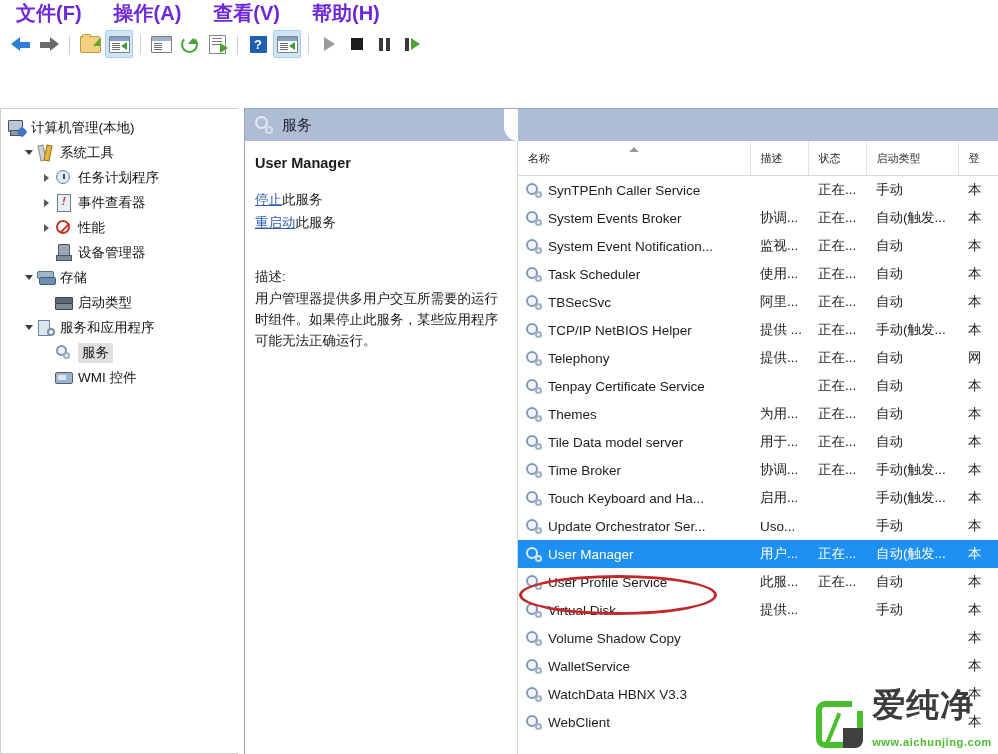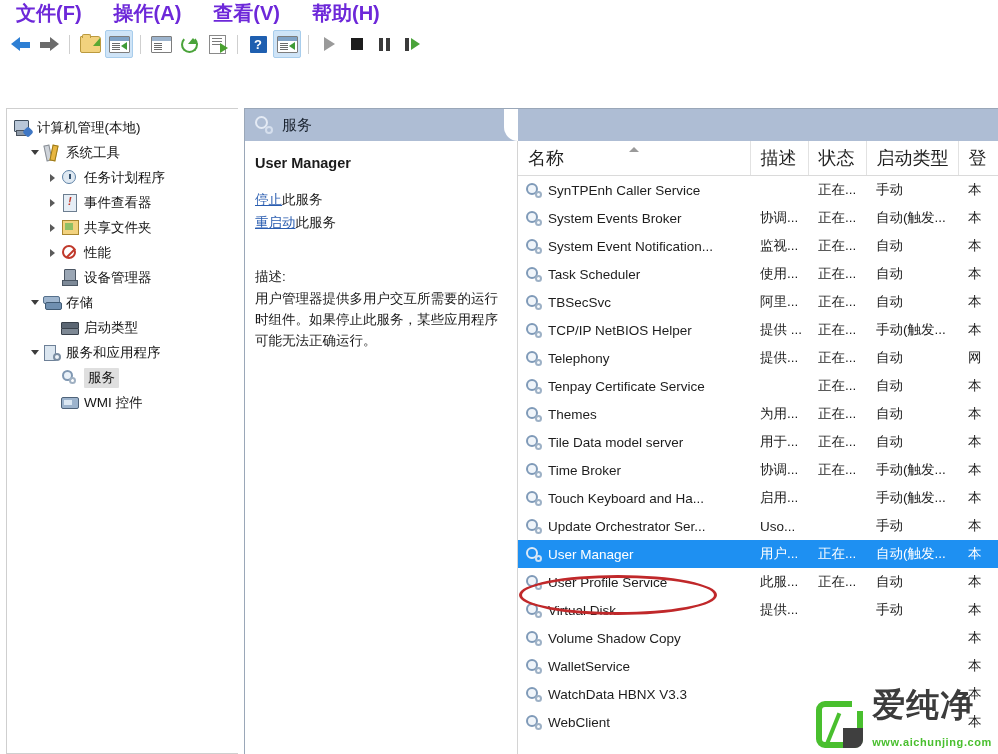--- a/index.html
+++ b/index.html
@@ -61,21 +61,21 @@
   .ico-play{width:0;height:0;border-top:7px solid transparent;border-bottom:7px solid transparent;border-left:11px solid #9a9a9a;}
   .ico-stop{width:12px;height:12px;background:#1c1c1c;}
   .ico-pause{width:12px;height:13px;display:flex;gap:3px;}
   .ico-pause i{display:block;width:4px;height:13px;background:#3a3a3a;}
   .ico-resume{width:16px;height:13px;display:flex;gap:2px;align-items:center;}
   .ico-resume i{display:block;width:4px;height:13px;background:#3a3a3a;}
   .ico-resume .t{width:0;height:0;border-top:6.5px solid transparent;border-bottom:6.5px solid transparent;border-left:9px solid #4aa33a;}
 
   
   .panes{position:absolute;left:0;top:108px;right:0;bottom:0;display:flex;}
-  .pane-tree{width:246px;background:#fff;border:1px solid #cfcfcf;border-right:none;margin-left:6px;box-sizing:border-box;}
+  .pane-tree{width:246px;background:#fff;border:1px solid #cfcfcf;border-right:none;box-sizing:border-box;}
   .splitter{width:6px;background:#fff;}
   .pane-right{flex:1;border:1px solid #9aa7b8;border-right:none;border-bottom:none;box-sizing:border-box;display:flex;flex-direction:column;background:#fff;}
 
   
   .tree{padding:6px 0 0 0;font-size:13.5px;}
   .trow{display:flex;align-items:center;height:25px;padding-left:6px;white-space:nowrap;cursor:default;}
   .trow .chev{width:15px;height:15px;display:flex;align-items:center;justify-content:center;flex:none;color:#4c4c4c;font-size:11px;}
   .trow .chev.open:before{content:"";display:block;width:0;height:0;border-left:4.5px solid transparent;border-right:4.5px solid transparent;border-top:5.5px solid #3c3c3c;}
   .trow .chev.closed:before{content:"";display:block;width:0;height:0;border-top:4.5px solid transparent;border-bottom:4.5px solid transparent;border-left:5.5px solid #5a5a5a;}
   .trow .tico{width:19px;height:17px;margin-right:5px;flex:none;position:relative;}
@@ -128,21 +128,21 @@
   .detail .ddesc-label{margin-top:36px;font-size:13.5px;color:#1b1b1b;}
   .detail .ddesc{font-size:13.5px;line-height:21px;color:#1b1b1b;margin-top:2px;}
 
   
   .listwrap{flex:1;position:relative;background:#fff;border-left:1px solid #d4d4d4;display:flex;flex-direction:column;min-width:0;}
   .tabcurve{position:absolute;left:-14px;top:-32px;width:14px;height:32px;background:#aebdd4;}
   .tabcurve:after{content:"";position:absolute;left:0;top:0;width:14px;height:32px;background:#fff;border-bottom-left-radius:14px;}
 
   table.lst{width:100%;border-collapse:collapse;table-layout:fixed;}
   table.lst th{
-    font-weight:normal;font-size:18px;color:#1f1f1f;text-align:left;
+    font-weight:normal;font-size:11px;color:#1f1f1f;text-align:left;
     height:34px;padding:0 0 0 10px;background:#fff;border-bottom:1px solid #dadada;
     border-right:1px solid #e2e2e2;position:relative;vertical-align:middle;
   }
   table.lst th:last-child{border-right:none;}
   table.lst th .sortmark{position:absolute;left:50%;top:6px;margin-left:-5px;width:0;height:0;border-left:5px solid transparent;border-right:5px solid transparent;border-bottom:5px solid #9a9a9a;}
   .c-name{width:232px;} .c-desc{width:58px;} .c-status{width:58px;} .c-start{width:92px;} .c-logon{width:40px;}
 
   table.lst td{height:28px;padding:0;font-size:13.5px;color:#1d1d1d;white-space:nowrap;overflow:hidden;vertical-align:middle;}
   table.lst td.n{padding-left:8px;}
   table.lst td.cell{padding-left:10px;}
@@ -283,27 +283,20 @@
         </div>
 
         <div class="trow ind2">
           <span class="chev closed"></span>
           <span class="tico">
               <i class="ti-event"></i>
             </span>
           <span class="tlabel">事件查看器</span>
         </div>
 
-        <div class="trow ind2">
-          <span class="chev closed"></span>
-          <span class="tico">
-              <i class="ti-share"></i>
-            </span>
-          <span class="tlabel">共享文件夹</span>
-        </div>
 
         <div class="trow ind2">
           <span class="chev closed"></span>
           <span class="tico">
               <i class="ti-perf"></i>
             </span>
           <span class="tlabel">性能</span>
         </div>
 
         <div class="trow ind2b">

